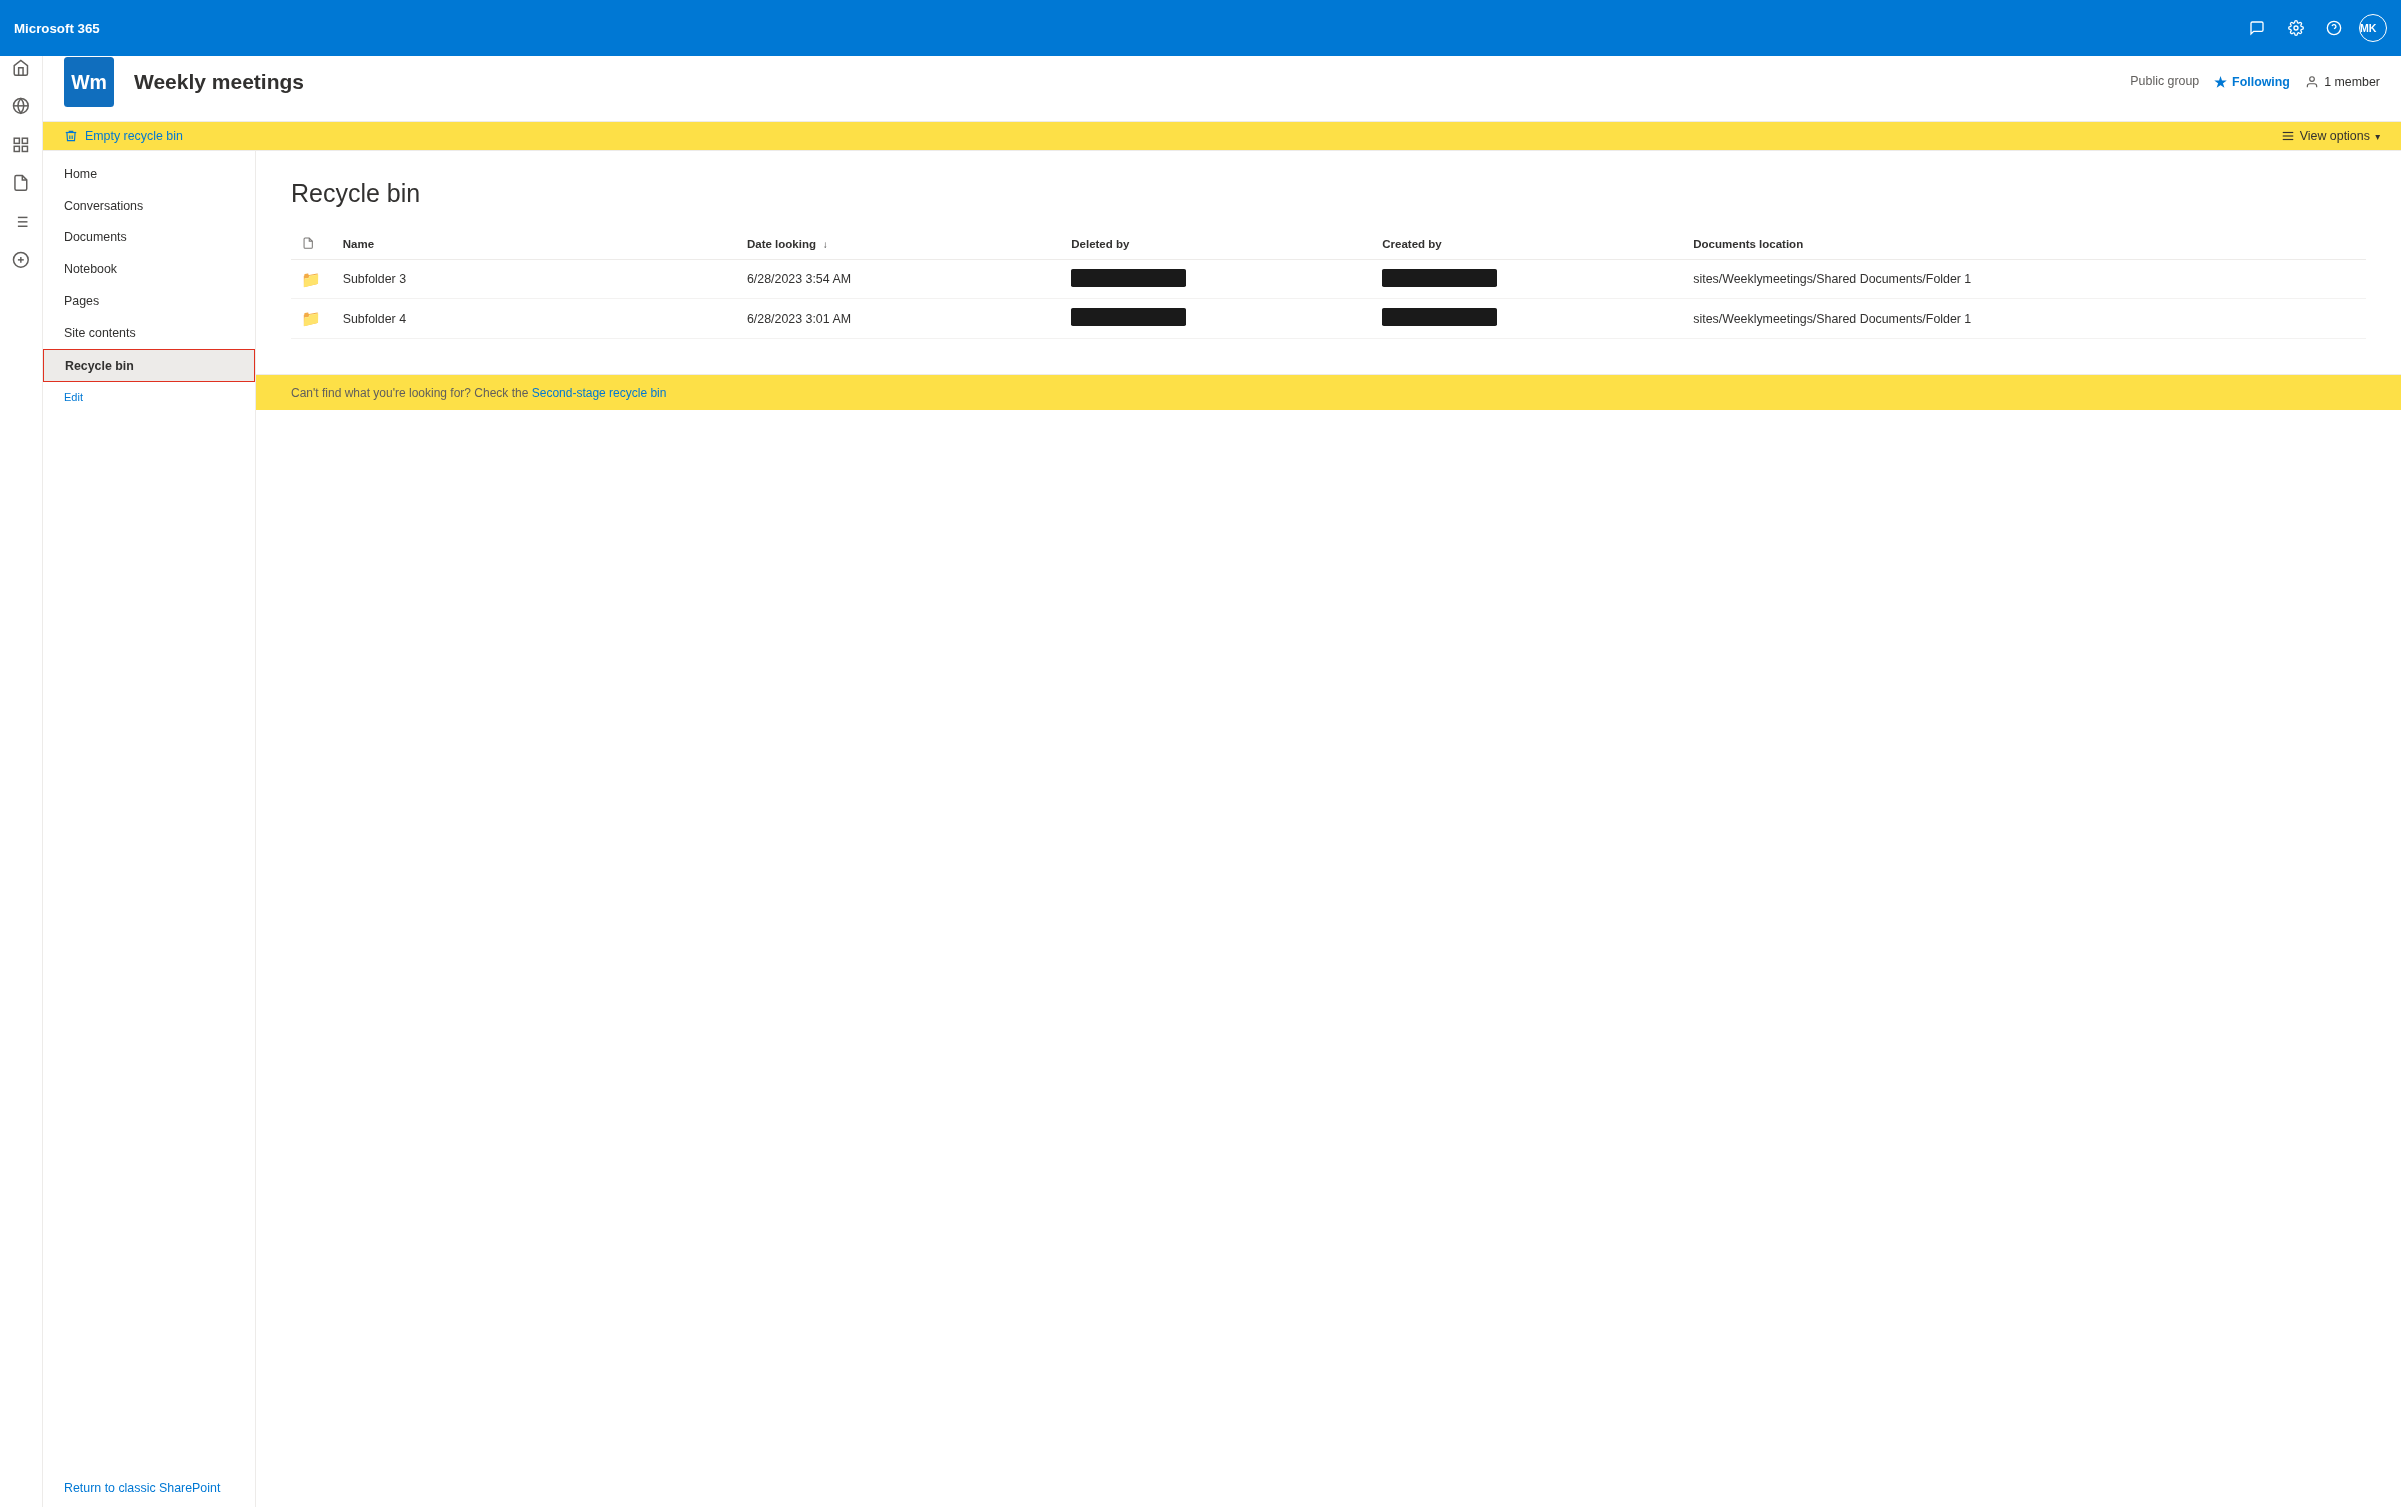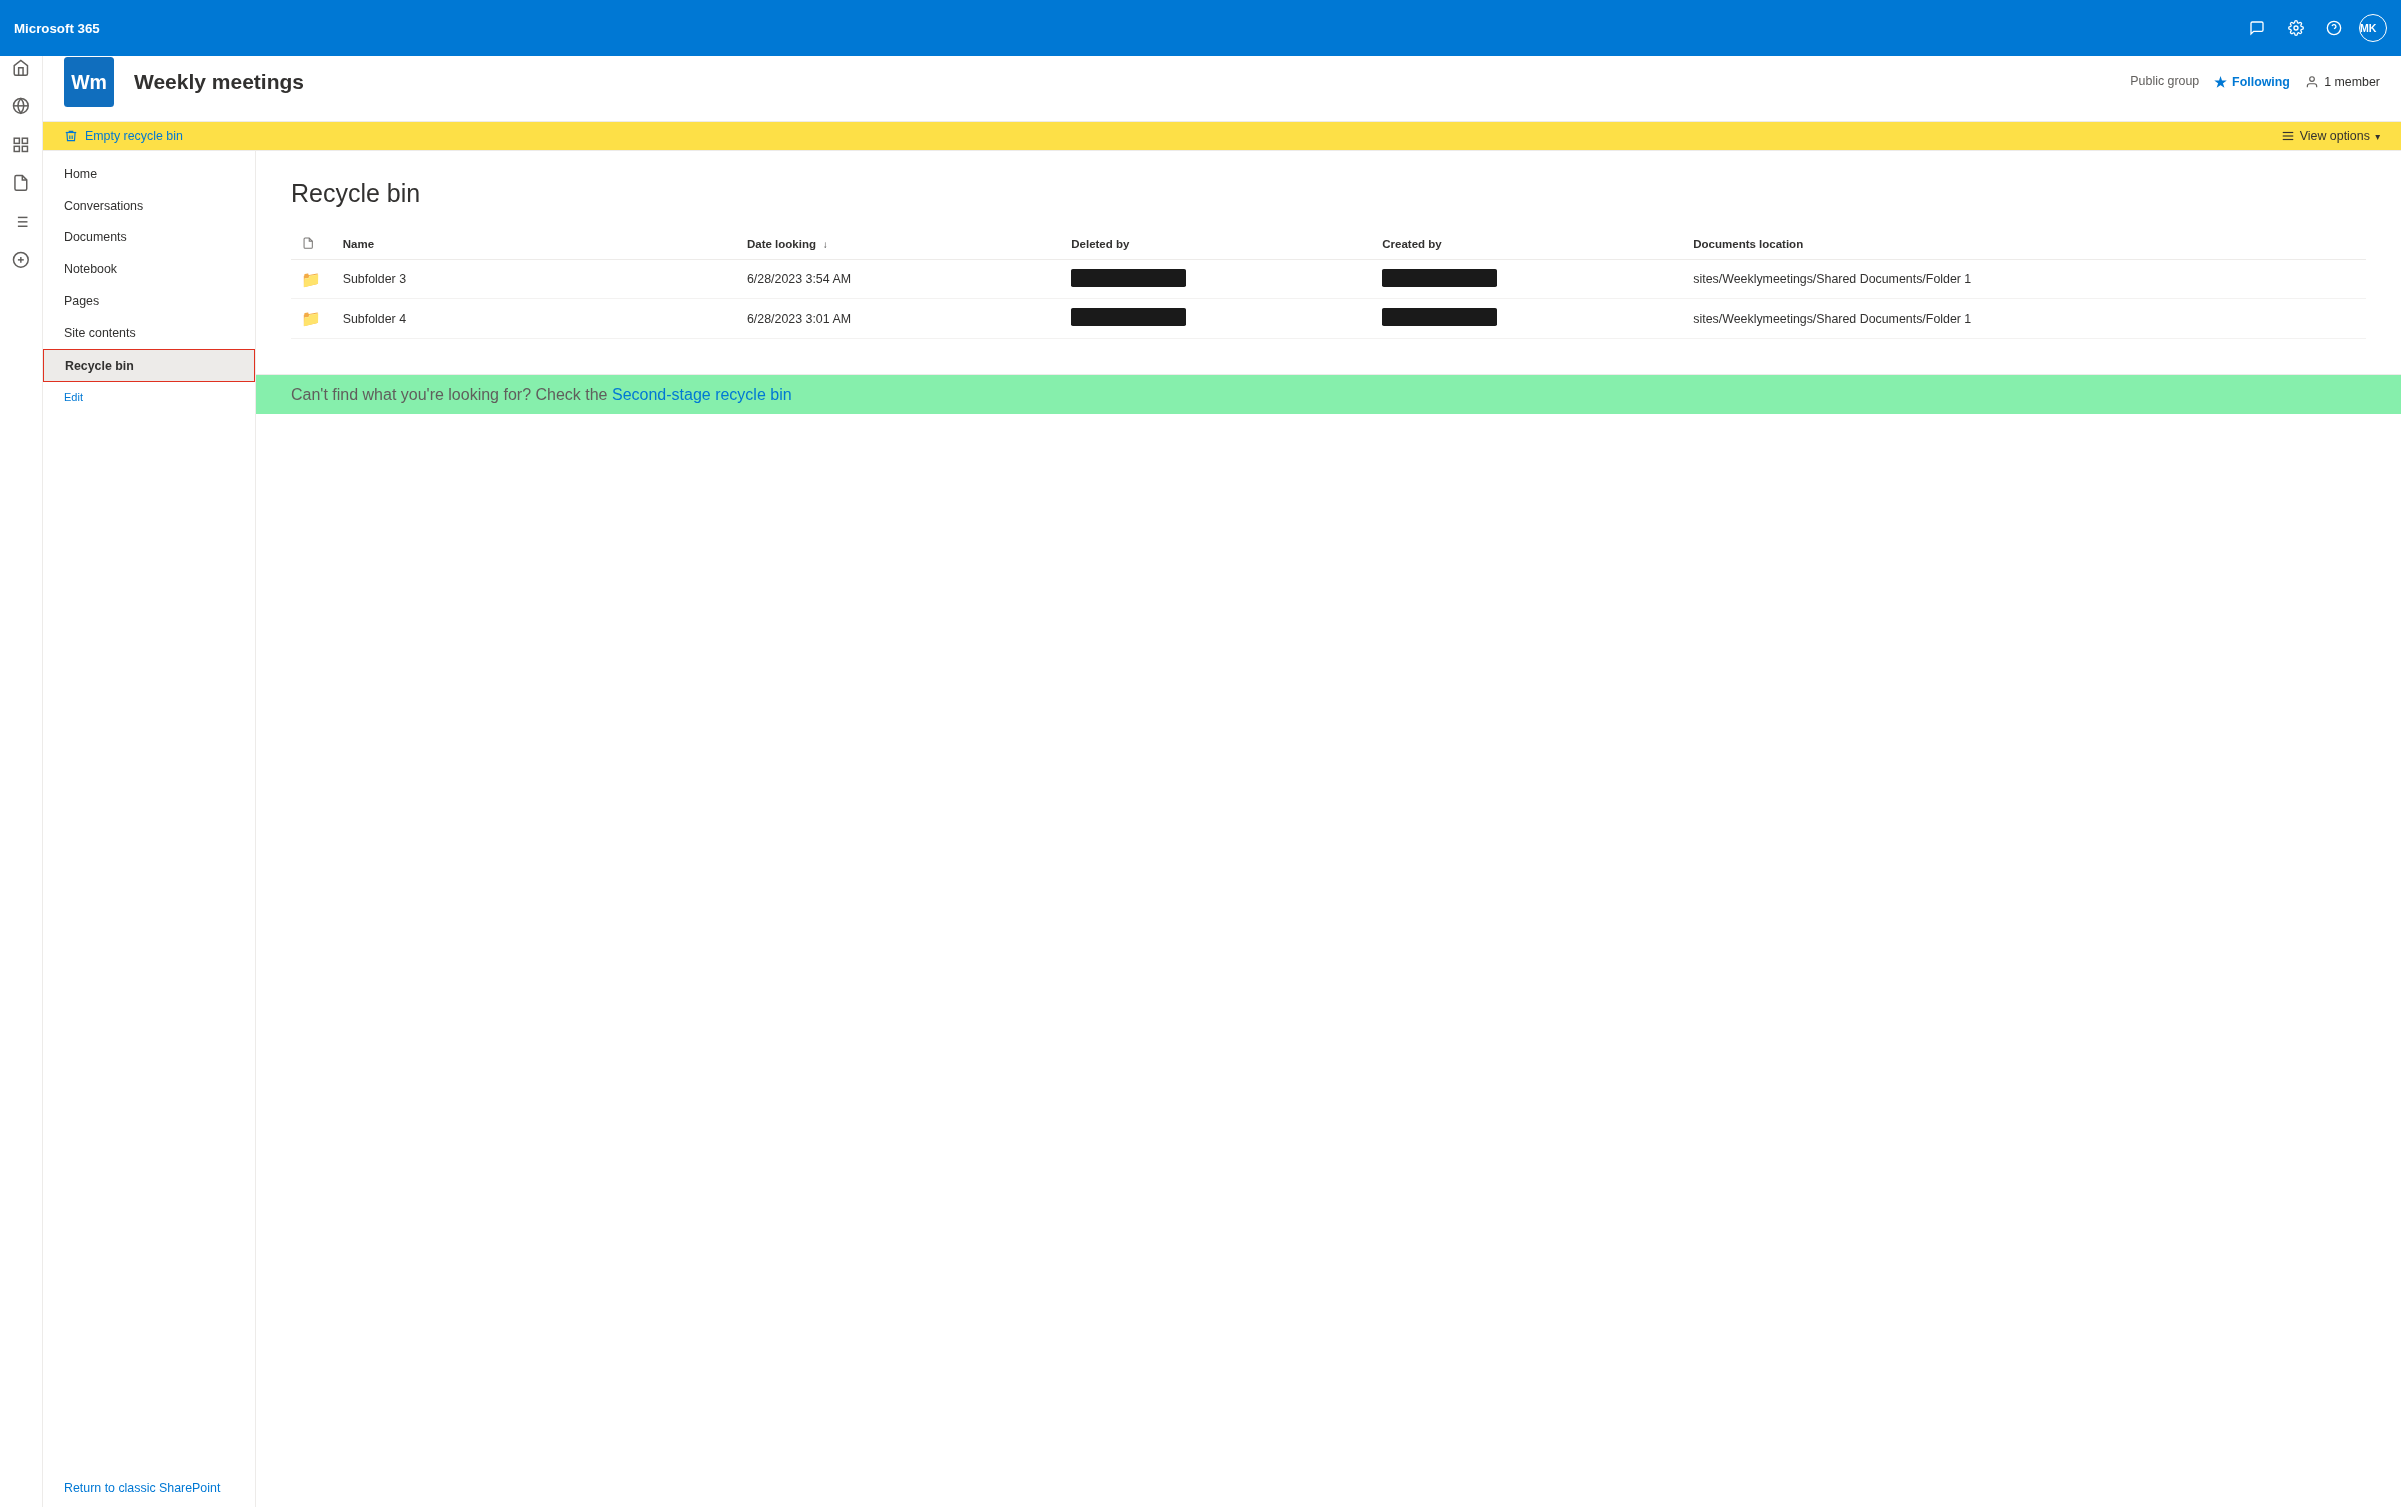--- a/index.html
+++ b/index.html
@@ -276,24 +276,24 @@
       height: 17.7px;
       width: 115px;
       border-radius: 1.8px;
       display: inline-block;
     }
 
     .sort-arrow { font-size: 9.7px; margin-left: 3.5px; }
 
     
     .bottom-bar {
-      background: #86efac;
+      background: #fde047;
       border-top: 0.9px solid #edebe9;
       padding: 10.6px 35px;
-      font-size: 16px;
+      font-size: 12px;
       color: #605e5c;
     }
     .second-stage-link {
       color: #0078d4;
       text-decoration: none;
       cursor: pointer;
     }
   </style>
 </head>
 <body>

